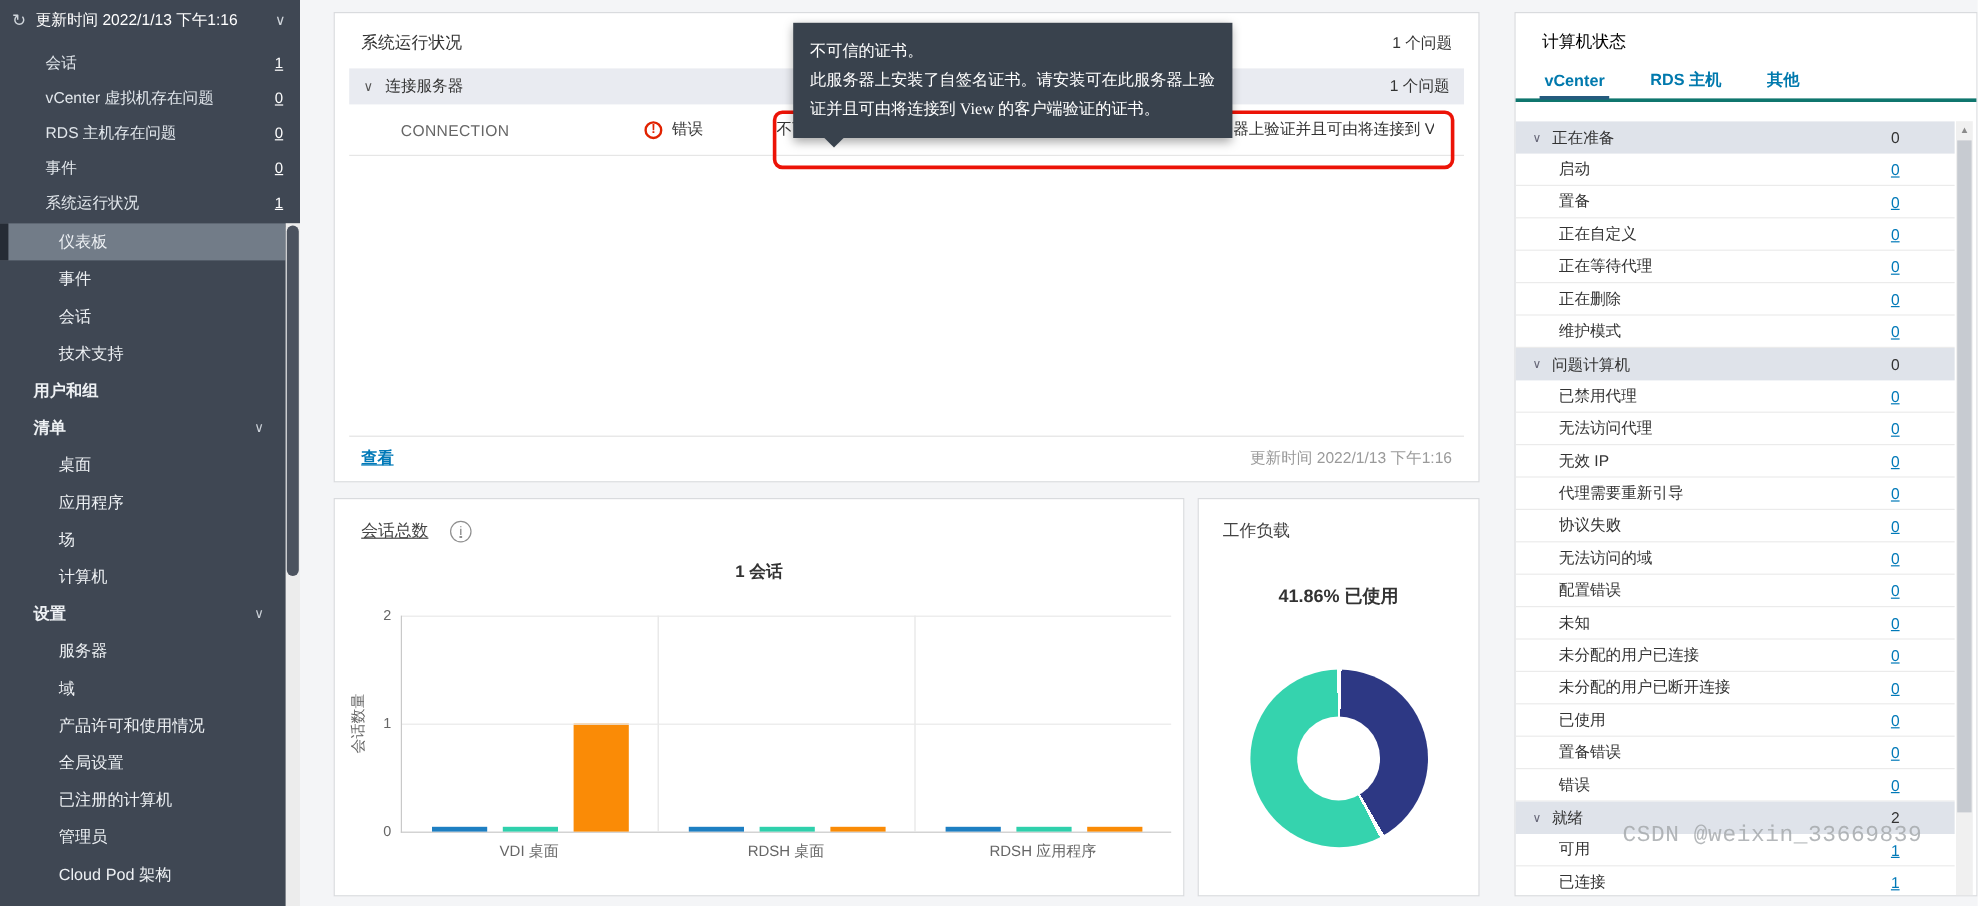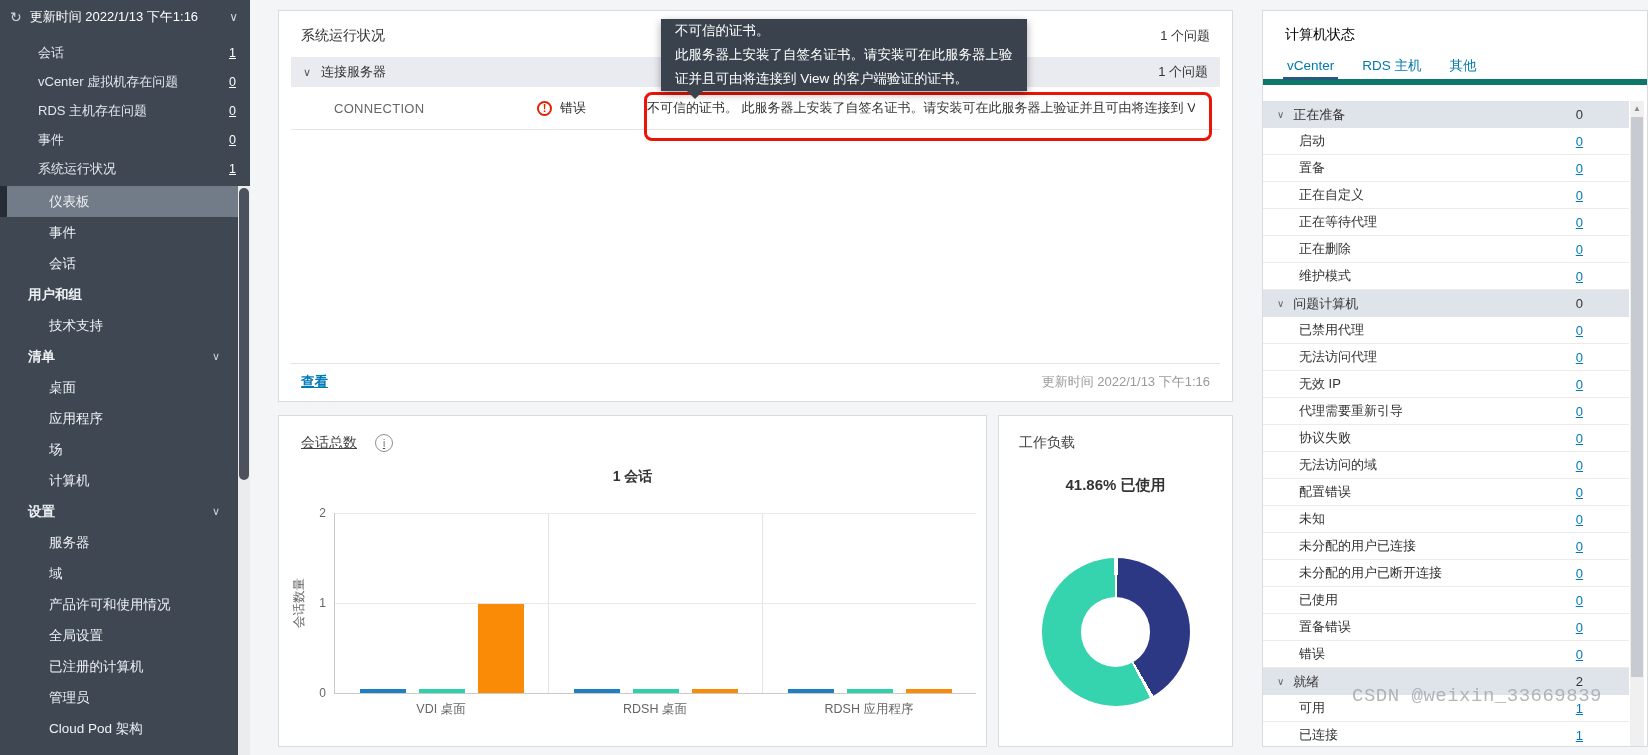--- a/index.html
+++ b/index.html
@@ -39,21 +39,21 @@
   .hc-status{display:flex;align-items:center;gap:8px;width:100px;color:#333;}
   .err-icon{width:15px;height:15px;border:2px solid #e12200;border-radius:50%;color:#e12200;font-size:11px;font-weight:700;
             display:flex;align-items:center;justify-content:center;line-height:1;box-sizing:border-box;}
   .hc-msg{color:#333;white-space:nowrap;overflow:hidden;width:548px;padding-left:10px;}
   .red-annotation{position:absolute;left:365px;top:81px;width:562px;height:43px;border:3px solid #ec1307;border-radius:8px;z-index:6;pointer-events:none;}
   .hc-empty{margin:0 12px;height:233px;border-bottom:1px solid #e3e3e3;}
   .hc-footer{display:flex;align-items:center;height:35px;padding:0 22px;}
   .view-link{color:#0079b8;font-size:13.5px;font-weight:700;text-decoration:underline;cursor:pointer;}
   .updated{margin-left:auto;color:#9a9a9a;font-size:13px;}
   .tooltip{position:absolute;left:382px;top:8px;width:338px;background:#39424d;color:#fff;font-size:13.5px;line-height:24px;
-           padding:0 14px;z-index:10;box-shadow:0 3px 8px rgba(0,0,0,.35);}
+           padding:12px 14px;z-index:10;box-shadow:0 3px 8px rgba(0,0,0,.35);font-family:Liberation Serif, serif;}
   .tooltip::after{content:'';position:absolute;left:26px;bottom:-8px;border:8px solid transparent;border-top-color:#39424d;border-bottom:0;}
 
   
   .card-sessions{left:278px;top:415px;width:709px;height:332px;}
   .sc-titlerow{display:flex;align-items:center;gap:18px;padding:18px 22px 0;font-size:14px;color:#444;text-decoration:underline;}
   .info-icon{width:16px;height:16px;border:1px solid #8f8f8f;border-radius:50%;color:#6e6e6e;font-size:10px;
              display:flex;align-items:center;justify-content:center;cursor:pointer;}
   .sc-charttitle{text-align:center;font-size:14px;font-weight:700;color:#333;margin-top:16px;}
   .plot-wrap{position:absolute;left:55px;right:10px;top:97px;height:180px;border-left:1px solid #c9c9c9;border-bottom:1px solid #c9c9c9;}
   .grid{position:absolute;left:0;right:0;height:1px;background:#e9e9e9;}
@@ -62,28 +62,28 @@
   .bar-group + .bar-group{border-left:1px solid #e4e4e4;}
   .bar{width:46px;}
   .ytick{position:absolute;right:calc(100% + 9px);transform:translateY(-50%);font-size:12px;color:#666;}
   .ylabel{position:absolute;left:20px;top:187px;transform:translate(-50%,-50%) rotate(-90deg);font-size:12.5px;color:#666;white-space:nowrap;}
   .cats{position:absolute;left:55px;right:10px;top:285px;display:flex;}
   .cat{flex:1;text-align:center;font-size:12.5px;color:#666;}
 
   
   .card-workload{left:998px;top:415px;width:235px;height:332px;}
   .wc-title{padding:18px 20px 0;font-size:14px;color:#444;}
-  .wc-sub{text-align:center;margin-top:24px;font-size:15px;font-weight:700;color:#333;}
+  .wc-sub{text-align:center;margin-top:36px;font-size:15px;font-weight:700;color:#333;}
   .donut{position:absolute;left:50%;top:142px;transform:translateX(-50%);width:148px;height:148px;border-radius:50%;}
   .donut::after{content:'';position:absolute;inset:26.5%;background:#fff;border-radius:50%;}
 
   
   .right-panel{left:1262px;top:10px;width:386px;height:737px;}
   .rp-title{padding:15px 22px 8px;font-size:14px;color:#000000;}
-  .rp-tabs{display:flex;gap:28px;padding:0 24px;border-bottom:6px solid #0f766e;height:33px;box-sizing:border-box;}
+  .rp-tabs{display:flex;gap:38px;padding:0 24px;border-bottom:3px solid #0f766e;height:33px;box-sizing:border-box;font-weight:bold;}
   .rp-tab{font-size:13.5px;color:#0079ad;display:flex;align-items:center;position:relative;cursor:pointer;}
   .rp-tab.active::after{content:'';position:absolute;left:-4px;right:-4px;bottom:-1px;height:3px;background:#255b7e;}
   .rp-list{position:absolute;top:90px;left:0;right:18px;bottom:0;overflow:hidden;}
   .rp-row{height:27px;display:flex;align-items:center;padding:0 46px 0 36px;border-bottom:1px solid #ebebeb;font-size:13px;color:#333;box-sizing:border-box;}
   .rp-row.group{background:#dfe3ea;padding-left:14px;border-bottom:none;}
   .rp-row .chev{color:#667;font-size:10px;margin-right:9px;}
   .rp-val{margin-left:auto;color:#333;}
   .rp-row:not(.group) .rp-val{color:#0079b8;text-decoration:underline;cursor:pointer;}
   .rp-scroll{position:absolute;top:90px;right:3px;width:14px;bottom:0;background:#f0f0f0;}
   .rp-scroll .up{height:15px;display:flex;align-items:center;justify-content:center;color:#8a8a8a;font-size:8px;}
@@ -128,25 +128,25 @@
     <nav class="sb-nav" id="sb-nav">
         <div class="nav-item active">
           <div>仪表板</div>
         </div>
         <div class="nav-item">
           <div>事件</div>
         </div>
         <div class="nav-item">
           <div>会话</div>
         </div>
+        <div class="nav-item">
+          <div>技术支持</div>
+        </div>
         <div class="nav-item top">
           <div>用户和组</div>
-        </div>
-        <div class="nav-item">
-          <div>技术支持</div>
         </div>
         <div class="nav-item top">
           <div>清单</div>
           <div class="navchev">∨</div>
         </div>
         <div class="nav-item">
           <div>桌面</div>
         </div>
         <div class="nav-item">
           <div>应用程序</div>

